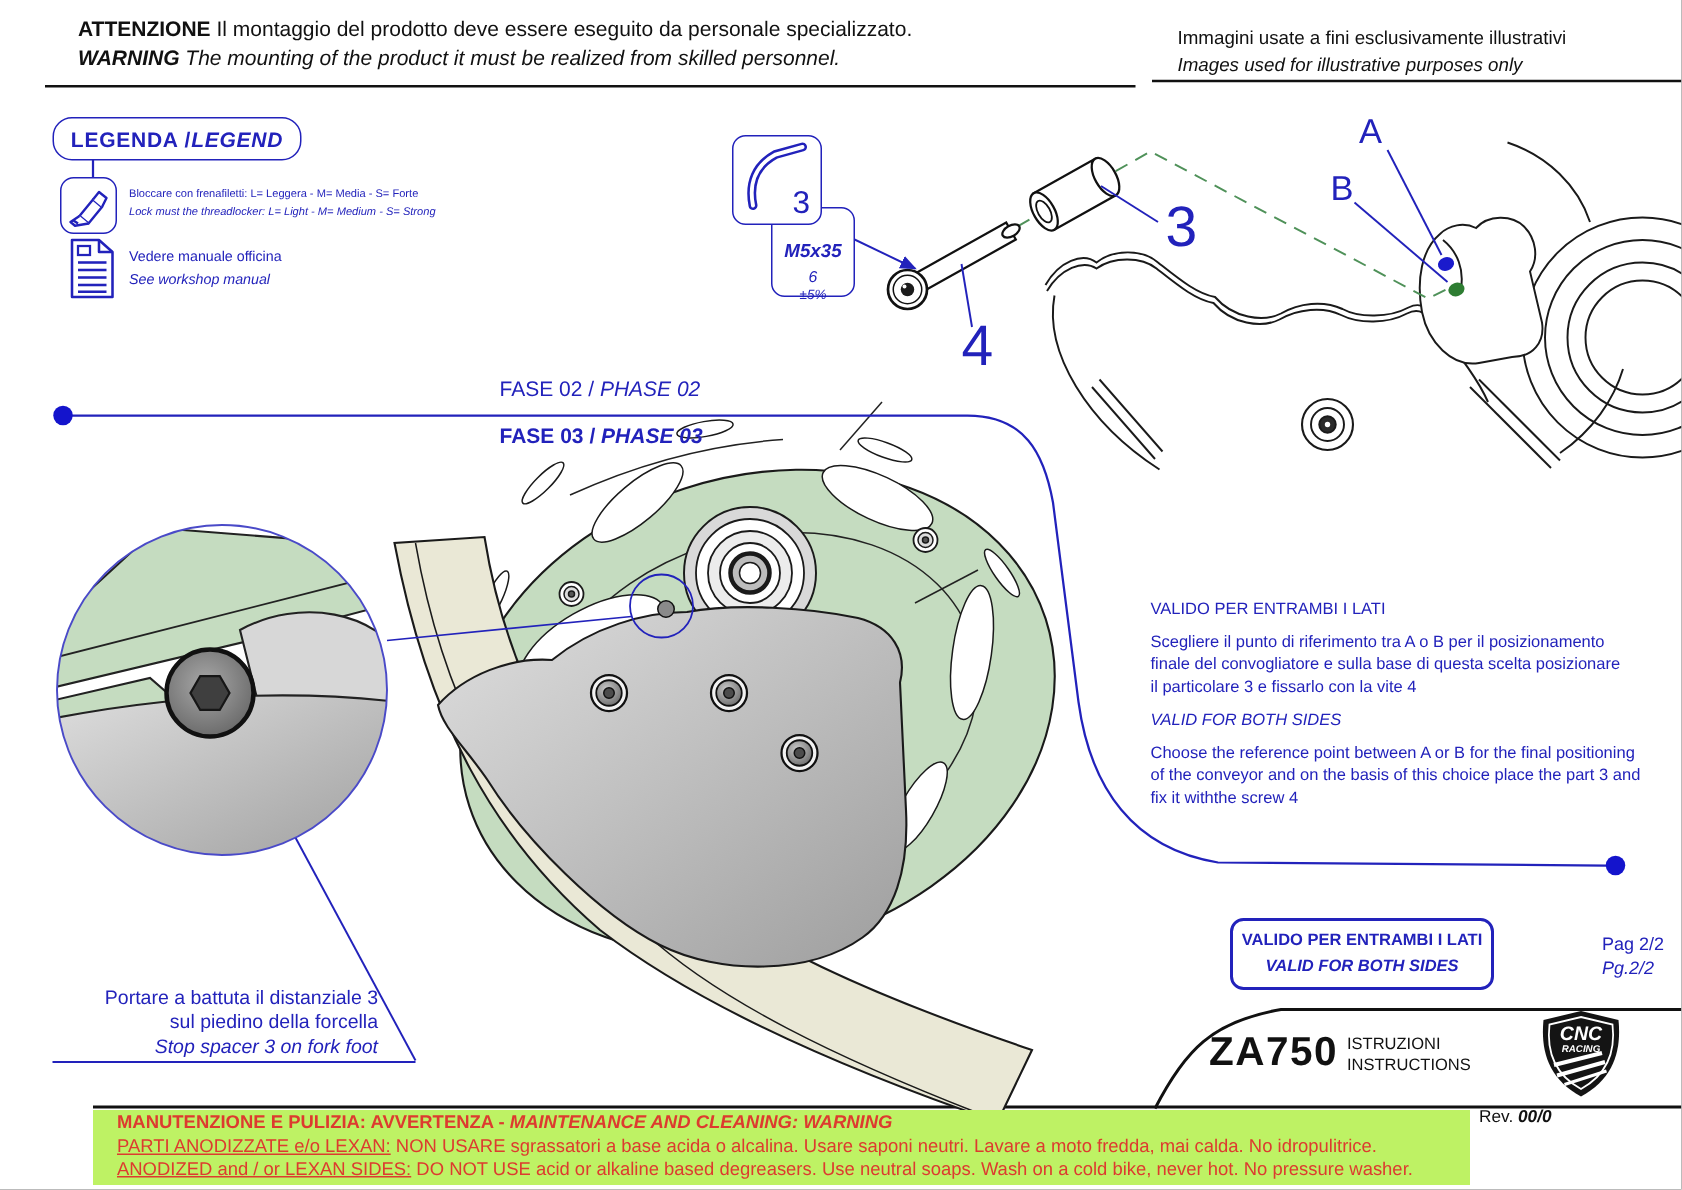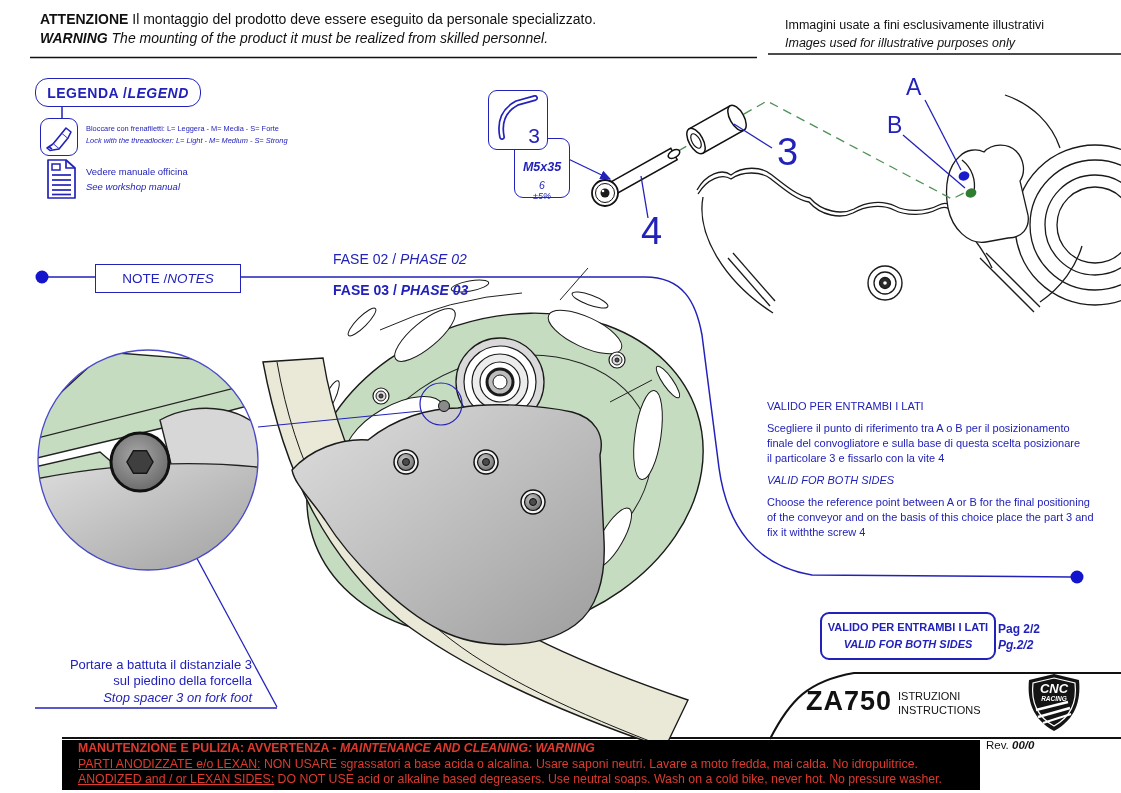--- a/index.html
+++ b/index.html
@@ -5,21 +5,21 @@
   html,body{margin:0;padding:0;background:#888;}
   .page{position:relative;width:1121px;height:793px;background:#ffffff;overflow:hidden;
         font-family:"Liberation Sans",sans-serif;color:#111;}
   .abs{position:absolute;}
   .b{font-weight:bold;}
   .i{font-style:italic;}
   .blue{color:#2222bb;}
   .red{color:#dd3b2f;}
   .u{text-decoration:underline;}
   svg.art{position:absolute;left:0;top:0;}
-  .hdr{font-size:14px;line-height:1.35;}
+  .hdr{font-size:14px;line-height:1.35;margin-left:12px;}
   .hdr-r{font-size:12.5px;line-height:1.4;}
   .legend-box{width:164px;height:27px;border:1.7px solid #2222bb;border-radius:13px;
               display:flex;align-items:center;justify-content:center;background:#fff;
               font-size:14px;font-weight:bold;letter-spacing:.5px;}
   .icon-box{border:1.7px solid #2222bb;border-radius:9px;background:#fff;}
   .leg-small{font-size:7.4px;line-height:1.65;}
   .leg-med{font-size:9.5px;line-height:1.6;}
   .spec-box{width:54px;height:58px;border:1.6px solid #2222bb;border-radius:9px;background:#fff;
             text-align:center;font-size:12px;}
   .allen-box{width:58px;height:58px;}
@@ -32,21 +32,21 @@
   .side-note .gap{margin-bottom:7px;}
   .pre{white-space:pre-line;}
   .spacer-note{width:222px;text-align:right;font-size:13px;line-height:1.26;}
   .valid-box{width:172px;height:44px;border:2px solid #2222bb;border-radius:9px;background:#fff;
              display:flex;flex-direction:column;align-items:center;justify-content:center;
              font-size:11px;font-weight:bold;line-height:1.55;}
   .pag{font-size:12px;line-height:1.35;}
   .model{font-size:27px;font-weight:bold;letter-spacing:1px;}
   .instr{width:118px;text-align:left;font-size:11px;line-height:1.3;}
   .rev{font-size:11.5px;}
-  .ystrip{width:918px;height:50px;background:#000000;}
+  .ystrip{width:918px;height:50px;background:#bef264;}
   .yline{position:absolute;left:16px;font-size:12.3px;white-space:nowrap;}
 </style>
 </head>
 <body>
 
 <div class="page">
 
   <svg class="art" width="1121" height="793" viewBox="0 0 1121 793">
     <defs>
       <marker id="arrB" markerWidth="9" markerHeight="8" refX="7.5" refY="3.5" orient="auto">
@@ -280,21 +280,21 @@
       <g fill="none" stroke="#2222bb" stroke-width="1.6" stroke-linejoin="round">
         <path d="M12,25 L21,14 L27,19 L18,30 Z" fill="#fff"></path>
         <path d="M12,25 L6,29 L9,31.5 L18,30" fill="#fff"></path>
         <path d="M21,14 L25,9 L30,13 L27,19" fill="#fff"></path>
         <line x1="8" y1="28" x2="11" y2="30"></line>
       </g>
     </svg>
   </div>
   <div class="abs leg-small blue" style="left:86px;top:123px;">
     <div>Bloccare con frenafiletti: L= Leggera - M= Media - S= Forte</div>
-    <div class="i">Lock with the threadlocker: L= Light - M= Medium - S= Strong</div>
+    <div class="i">Lock must the threadlocker: L= Light - M= Medium - S= Strong</div>
   </div>
 
   <div class="abs" style="left:46px;top:158px;">
     <svg width="32" height="42" viewBox="0 0 32 42">
       <g fill="#ffffff" stroke="#2222bb" stroke-width="1.7" stroke-linejoin="round">
         <path d="M2,2 L20,2 L29,10 L29,40 L2,40 Z"></path>
         <path d="M20,2 L20,10 L29,10" fill="none"></path>
       </g>
       <rect x="6" y="6" width="8" height="6" fill="none" stroke="#2222bb" stroke-width="1.5"></rect>
       <g stroke="#2222bb" stroke-width="1.7">
@@ -322,24 +322,20 @@
       <path d="M13,46 C10,31 15,19 28,12 L46,7" fill="none" stroke="#ffffff" stroke-width="2.6" stroke-linecap="round"></path>
     </svg>
     <span class="abs blue" style="right:7px;bottom:1px;font-size:21px;">3</span>
   </div>
 
   <div class="abs blue bignum" style="left:777px;top:133px;">3</div>
   <div class="abs blue bignum" style="left:641px;top:212px;">4</div>
   <div class="abs blue refletter" style="left:906px;top:76px;">A</div>
   <div class="abs blue refletter" style="left:887px;top:114px;">B</div>
 
-  <div class="abs note-box blue" style="left:95px;top:264px;">
-    <span>NOTE / </span>
-      <span class="i">NOTES</span>
-  </div>
   <div class="abs fase blue" style="left:333px;top:251px;">
     <span>FASE 02 / </span><span class="i">PHASE 02</span>
   </div>
   <div class="abs fase blue" style="left:333px;top:282px;font-weight:bold;">
     <span>FASE 03 / </span><span class="i">PHASE 03</span>
   </div>
 
   <div class="abs side-note blue" style="left:767px;top:399px;">
     <div class="gap">VALIDO PER ENTRAMBI I LATI</div>
     <div class="pre gap">Scegliere il punto di riferimento tra  A o B  per il posizionamento
@@ -354,21 +350,21 @@
   <div class="abs spacer-note blue" style="left:30px;top:657px;">
     <div>Portare a battuta il distanziale 3</div>
     <div>sul piedino della forcella</div>
     <div class="i">Stop spacer 3 on fork foot</div>
   </div>
 
   <div class="abs valid-box blue" style="left:820px;top:612px;">
     <div>VALIDO PER ENTRAMBI I LATI</div>
     <div class="i">VALID FOR BOTH SIDES</div>
   </div>
-  <div class="abs pag blue" style="left:998px;top:621px;font-weight:bold;">
+  <div class="abs pag blue" style="left:1068px;top:621px;">
     <div>Pag 2/2</div>
     <div class="i">Pg.2/2</div>
   </div>
 
   <div class="abs model" style="left:806px;top:686px;">ZA750</div>
   <div class="abs instr" style="left:898px;top:689px;">
     <div>ISTRUZIONI</div>
     <div>INSTRUCTIONS</div>
   </div>
   <div class="abs rev" style="left:986px;top:739px;">

